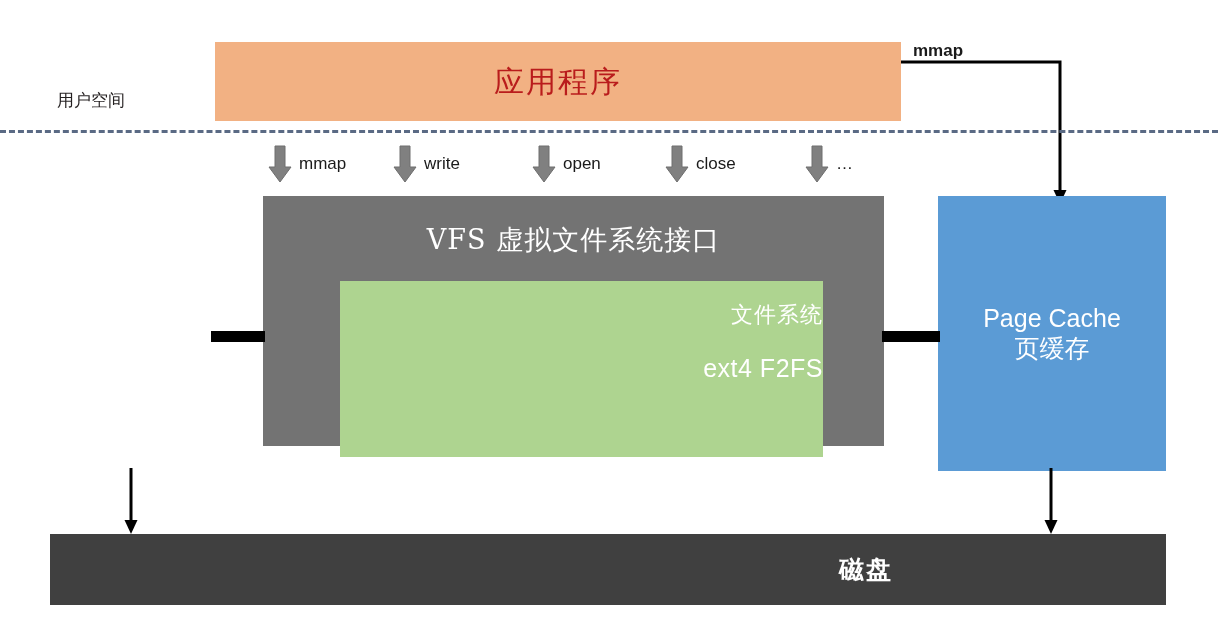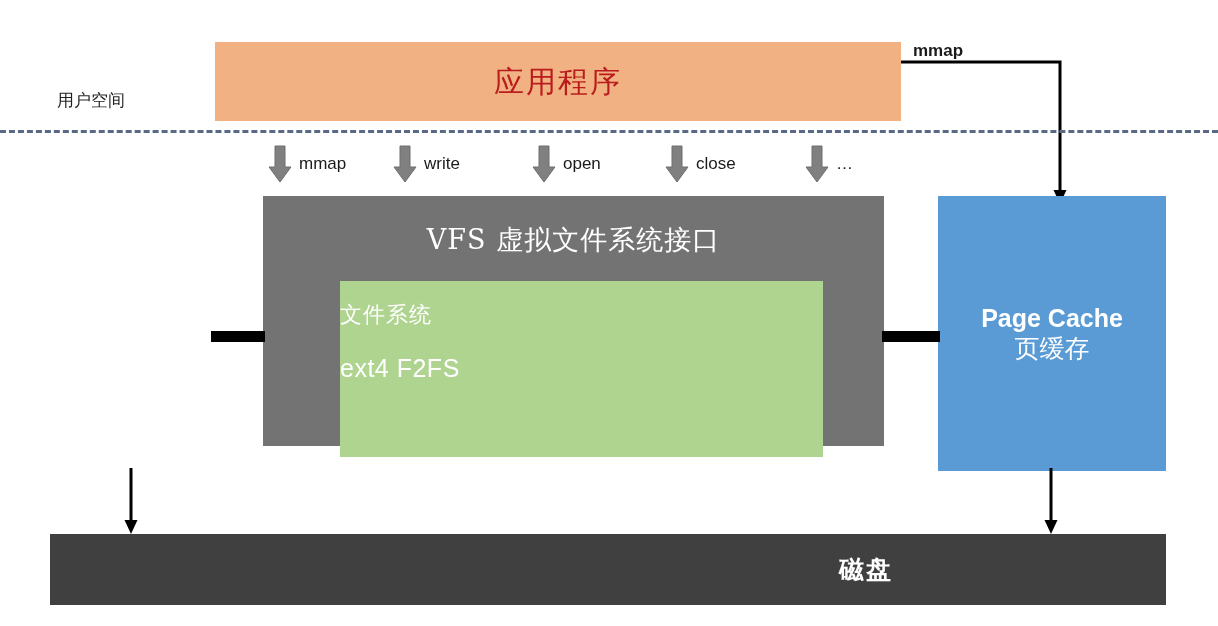--- a/index.html
+++ b/index.html
@@ -130,21 +130,21 @@
   }
 
   
   #fs-box {
     position: absolute;
     left: 77px; top: 85px; width: 483px; height: 176px;
     background: #AED490;
     box-sizing: border-box;
     display: flex;
     flex-direction: column;
-    align-items: flex-start;
+    align-items: flex-end;
     color: #ffffff;
   }
   #fs-box .fs-title {
     font-family: "DejaVu Serif", "Liberation Serif", serif;
     font-size: 22px;
     margin-top: 19px;
     letter-spacing: 1px;
   }
   #fs-box .fs-sub {
     font-family: "Liberation Sans", "DejaVu Sans", sans-serif;
@@ -154,21 +154,21 @@
     letter-spacing: 0.5px;
   }
 
   
   #pagecache-box {
     left: 938px; top: 196px; width: 228px; height: 275px;
     background: #5B9BD5;
     justify-content: center;
   }
   #pagecache-box .pc-en {
-    font-size: 25px; font-weight: bold; line-height: 1.2;
+    font-size: 25px; font-weight: normal; line-height: 1.2;
     text-align: right; white-space: nowrap;
   }
   #pagecache-box .pc-cn {
     font-family: "DejaVu Serif", "Liberation Serif", serif;
     font-size: 25px; line-height: 1.25;
     text-align: center;
   }
 
   
   .connector {

